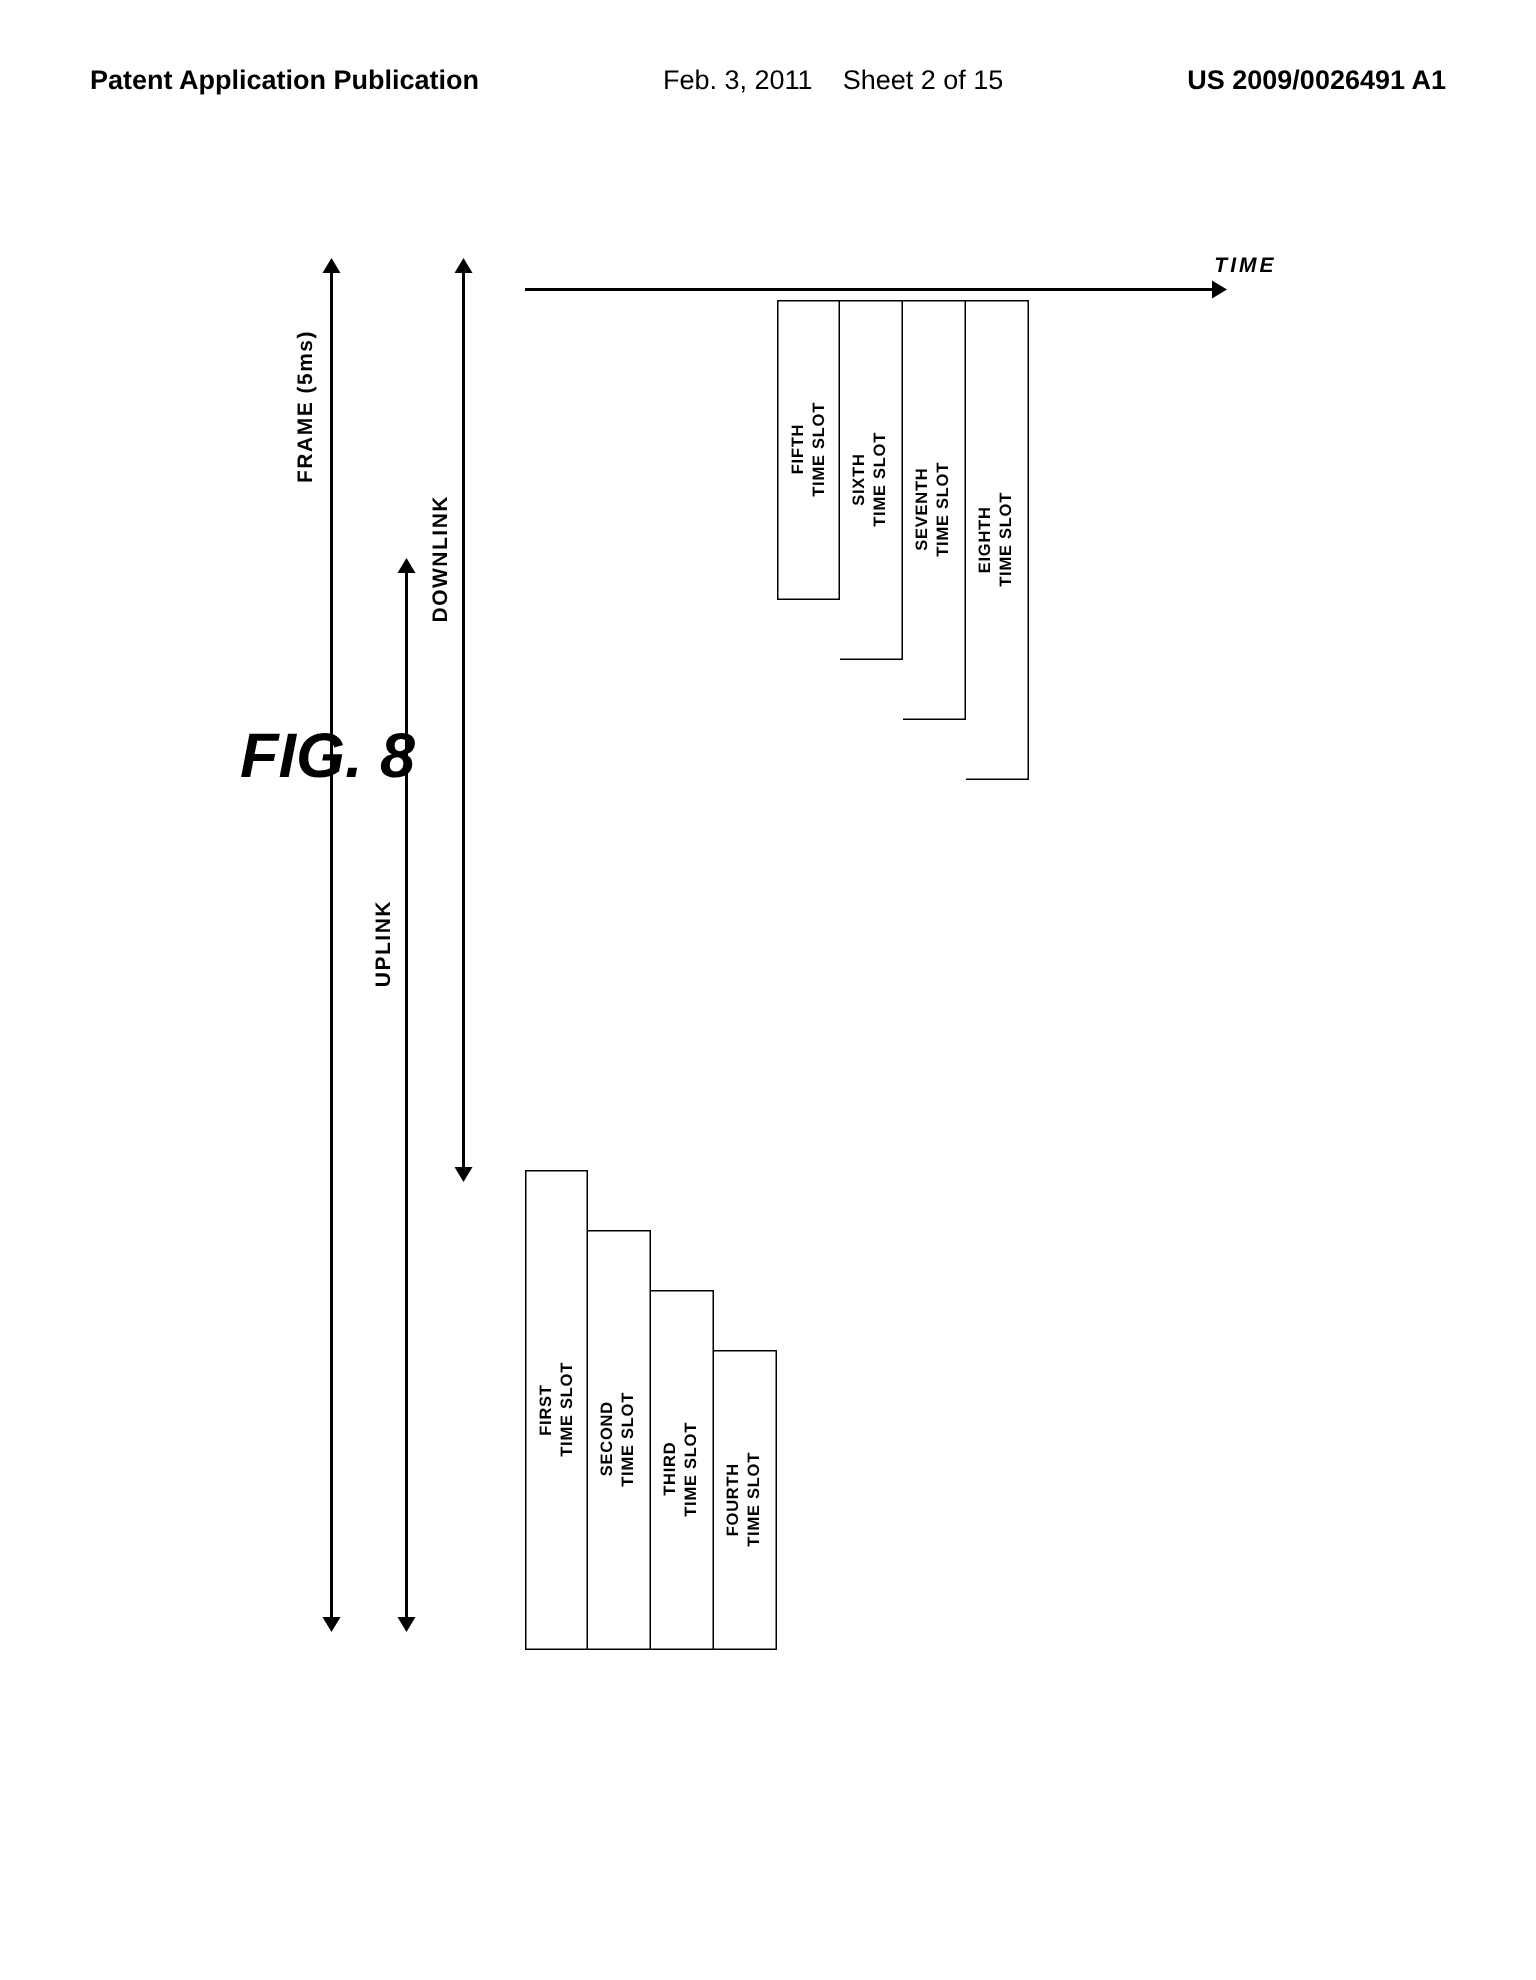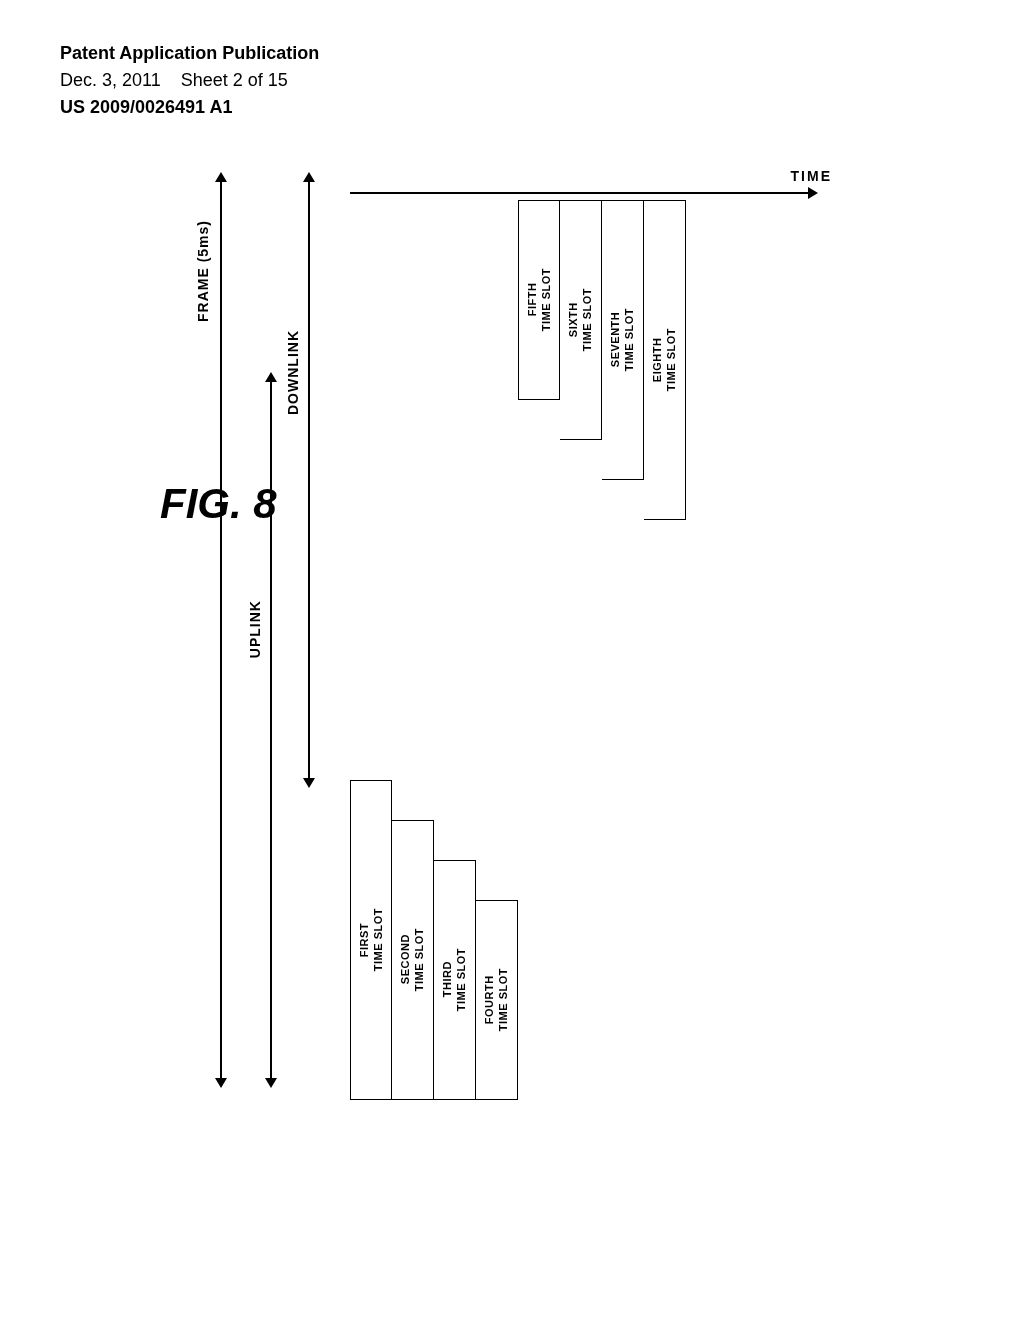--- a/index.html
+++ b/index.html
@@ -1,15 +1,15 @@
 <!DOCTYPE html>
 <html><head>
   <meta charset="utf-8">
   <style>
-    * { margin: 0; padding: 0; box-sizing: border-box; flex-direction: column; }
+    * { margin: 0; padding: 0; box-sizing: border-box; }
     body {
       width: 1024px;
       height: 1320px;
       background: #fff;
       font-family: Arial, sans-serif;
       overflow: hidden;
       position: relative;
     }
 
     
@@ -82,25 +82,26 @@
       font-size: 14px;
       font-weight: bold;
       writing-mode: vertical-rl;
       transform: rotate(180deg);
       letter-spacing: 1px;
     }
 
     
     .time-label {
       position: absolute;
-      right: 192px;
+      right: 173px;
       top: 168px;
       font-size: 14px;
       font-weight: bold;
       letter-spacing: 2px;
+      font-style: italic;
     }
 
     
     .frame-arrow {
       position: absolute;
       left: 220px;
       top: 180px;
       width: 2px;
       height: 900px;
       background: #000;
@@ -199,21 +200,21 @@
       border-bottom: 6px solid transparent;
       border-left: 10px solid #000;
     }
   </style>
 </head>
 <body>
 
 <div class="header">
   <div class="header-left">Patent Application Publication</div>
   <div class="header-center">
-    <span>Dec. 3, 2011</span>&nbsp;&nbsp;&nbsp;
+    <span>Feb. 3, 2011</span>&nbsp;&nbsp;&nbsp;
     <span>Sheet 2 of 15</span>
   </div>
   <div class="header-right">US 2009/0026491 A1</div>
 </div>
 
 <div class="fig-label">FIG. 8</div>
 
 <div class="frame-arrow"></div>
 
 <div class="frame-label">FRAME (5ms)</div>

